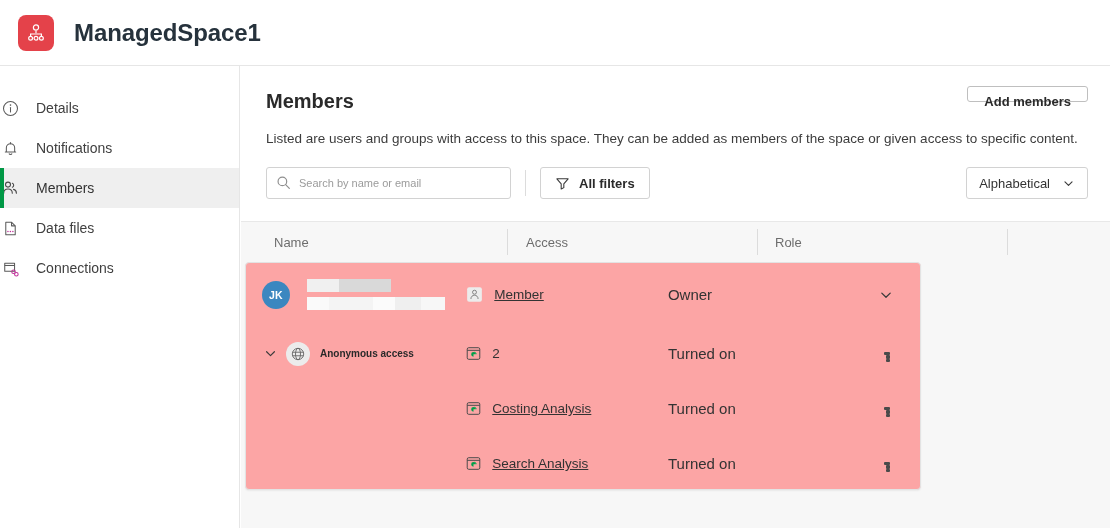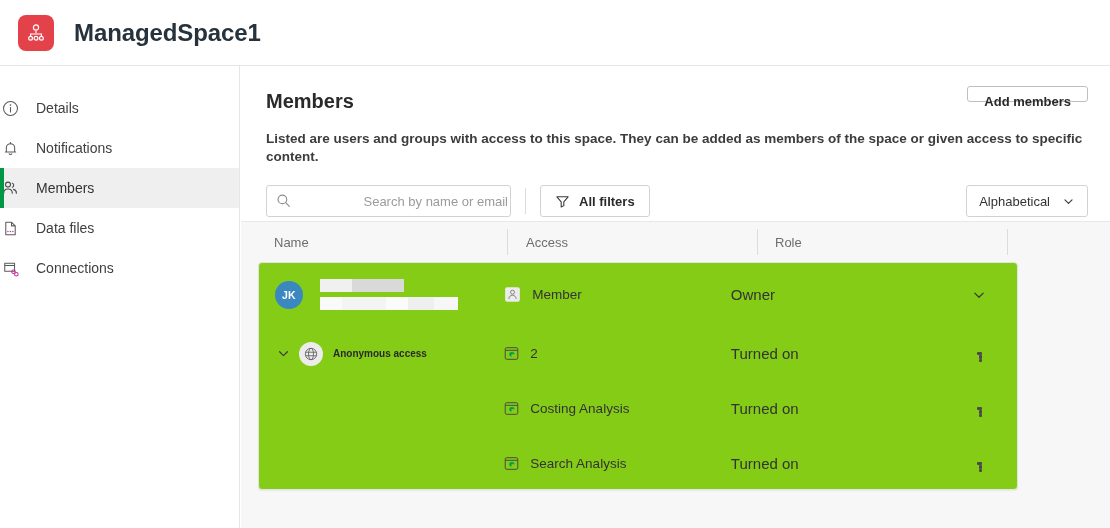--- a/index.html
+++ b/index.html
@@ -63,33 +63,33 @@
   .panel-pad { padding:24px 22px 0 25px; }
   .title-row { display:flex; align-items:flex-start; justify-content:space-between; }
   .page-title { font-size:20px; font-weight:700; color:#2a2a2a; line-height:22px; margin:0; }
   .btn-add {
     border:1px solid #bfbfbf; background:#fff; border-radius:3px;
     font-size:13px; font-weight:700; color:#2a2a2a;
     padding:0 16px; height:16px; line-height:30px; cursor:pointer;
     font-family:"Liberation Sans", sans-serif;
     margin-top:-4px;
   }
-  .page-desc { font-size:13.5px; color:#3c3c3c; margin-top:18px; line-height:18px;font-weight:bold; }
+  .page-desc { font-size:13.5px; color:#3c3c3c; margin-top:18px; line-height:18px; }
 
   .tools-row { display:flex; align-items:center; margin-top:19px; }
   .search-box {
     position:relative; width:245px; height:32px;
     border:1px solid #d2d2d2; border-radius:3px; background:#fff;
     display:flex; align-items:center;
   }
   .search-box .s-ico { position:absolute; left:9px; top:7px; }
   .search-input {
     border:none; outline:none; background:transparent;
-    font-size:13px; color:#a21caf; padding-left:32px; width:100%;
-    height:30px; font-family:"Liberation Sans", sans-serif;text-align:right;
+    font-size:11px; color:#a21caf; padding-left:32px; width:100%;
+    height:30px; font-family:"Liberation Sans", sans-serif;
   }
   .search-input::placeholder { color:#9b9b9b; }
   .v-divider { width:1px; height:26px; background:#dcdcdc; margin:0 14px; }
   .btn-filters {
     border:1px solid #d2d2d2; background:#fff; border-radius:3px;
     height:32px; display:flex; align-items:center; padding:12px 14px;
     font-size:13px; font-weight:700; color:#2a2a2a; cursor:pointer;
   }
   .btn-filters .f-ico { margin-right:9px; display:flex; }
   .spacer { flex:1 1 auto; }
@@ -109,22 +109,22 @@
   .th { position:relative; height:26px; display:flex; align-items:center; }
   .th + .th::before {
     content:""; position:absolute; left:0; top:0; bottom:0; width:1px; background:#dcdcdc;
   }
   .th-name  { width:249px; padding-left:16px; }
   .th-access{ width:250px; padding-left:19px; }
   .th-role  { width:250px; padding-left:18px; }
   .th-more  { width:85px; }
 
   .card {
-    position:absolute; left:17px; top:40px; width:760px; height:228px;
-    background:#84cc16; border:1px solid #e3e3e3; border-radius:4px;
+    position:absolute; left:4px; top:40px; width:676px; height:228px;
+    background:#fca5a5; border:1px solid #e3e3e3; border-radius:4px;
     box-shadow:0 1px 2px rgba(0,0,0,0.06);
     overflow:hidden;
   }
   .row { display:flex; align-items:center; height:55px; }
   .row.tall { height:63px; }
   .cell { display:flex; align-items:center; height:100%; }
   .c-name   { width:249px; padding-left:16px; }
   .c-access { width:250px; padding-left:19px; }
   .c-role   { width:250px; padding-left:18px; font-size:15px; color:#333; }
   .c-more   { width:85px; display:flex; align-items:center; justify-content:center; }
@@ -133,21 +133,21 @@
     width:28px; height:28px; border-radius:50%;
     background:#3b87c0; color:#fff; font-size:10.5px; font-weight:600;
     display:flex; align-items:center; justify-content:center;
     flex:0 0 auto; letter-spacing:0.3px;
   }
   .redacted { margin-left:17px; }
   .rd-line { display:flex; align-items:center; }
   .rd { height:13px; display:inline-block; }
   .rd-line2 { margin-top:5px; }
 
-  .access-label { font-size:13.5px; color:#333; margin-left:11px; }
+  .access-label { font-size:13.5px; color:#333; margin-left:11px;text-decoration:underline; }
   .cnt { font-size:13.5px; color:#333; margin-left:11px; }
   .name-text { font-size:10px; color:#333; }
   .name-text.bold { font-weight:700; color:#2a2a2a; }
 
   .expander { width:16px; height:16px; display:flex; align-items:center; justify-content:center; cursor:pointer; margin-right:8px; }
   .globe-wrap {
     width:24px; height:24px; border-radius:50%; background:#ececec;
     display:flex; align-items:center; justify-content:center; flex:0 0 auto;
     margin-right:10px;
   }

